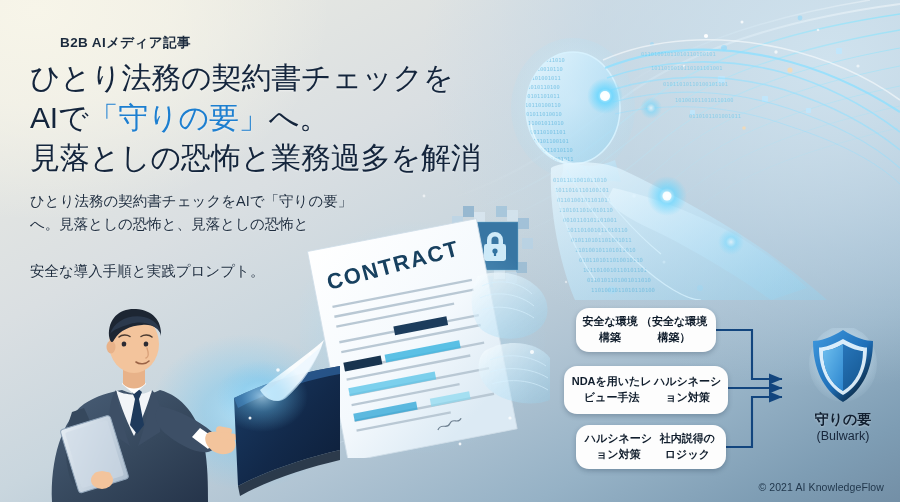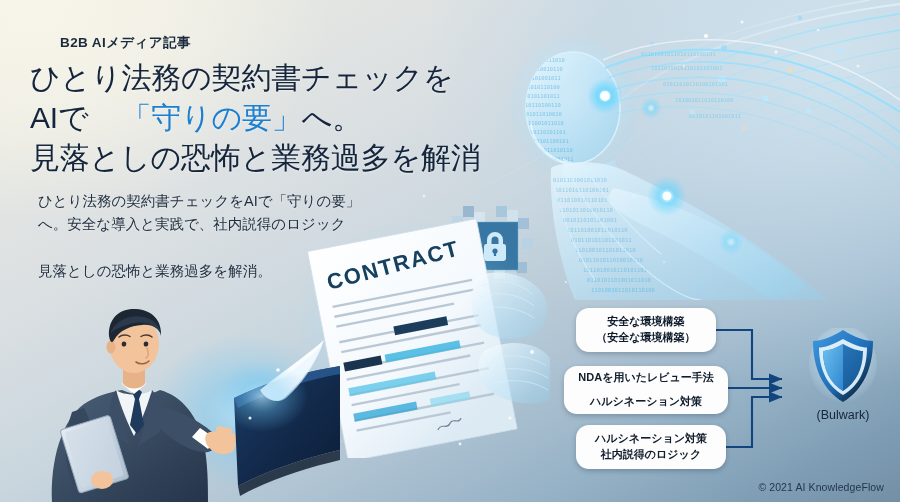--- a/index.html
+++ b/index.html
@@ -42,37 +42,37 @@
     padding-left: 26px;
   }
   .headline {
     position: absolute; left: 30px; top: 58px;
     width: 470px;
     font-size: 30px; font-weight: normal; line-height: 1.33;
     color: #14253c;
     letter-spacing: -0.2px;
     text-shadow: 0 1px 2px rgba(255,255,255,0.45);
   }
-  .headline .accent { color: #1d7fd0; margin-left: 33px; }
+  .headline .accent { color: #1d7fd0; }
   .subtext {
-    position: absolute; left: 38px; top: 190px;
+    position: absolute; left: 30px; top: 190px;
     width: 380px;
     font-size: 14.5px; line-height: 1.62; color: #1d2c3e;
     text-shadow: 0 1px 2px rgba(255,255,255,0.4);
   }
 
   
   .diagram { position: absolute; left: 556px; top: 300px; width: 344px; height: 200px; }
 
   .node-box {
     position: absolute;
     background: #fdfdfd;
     border-radius: 13px;
     box-shadow: 0 2px 5px rgba(20,40,60,0.26);
-    display: flex; flex-direction: column;
+    display: flex; flex-direction: row;
     align-items: center; justify-content: center;
     text-align: center;
     color: #101d2c;
     font-weight: bold;
     font-size: 11px;
     line-height: 1.42;
     padding: 4px 6px;
   }
   #box-1 { left: 20px;  top: 8px;   width: 140px; height: 44px; }
   #box-2 { left: 8px;   top: 66px;  width: 164px; height: 48px; justify-content: space-between; }
@@ -483,23 +483,23 @@
   <div class="eyebrow">B2B AIメディア記事</div>
 
   <h1 class="headline">
     <span>ひとり法務の契約書チェックを</span><br>
     <span>AIで</span><span class="accent">「守りの要」</span><span>へ。</span><br>
     <span>見落としの恐怖と業務過多を解消</span>
   </h1>
 
   <div class="subtext">
     <span>ひとり法務の契約書チェックをAIで「守りの要」</span><br>
-    <span>へ。安全な導入と実践で、社内説得のロジック</span><br>
+    <span>へ。見落としの恐怖と、見落としの恐怖と</span><br>
     <br>
-    <span>見落としの恐怖と業務過多を解消。</span>
+    <span>安全な導入手順と実践プロンプト。</span>
   </div>
 
   <div class="diagram">
 
     <svg width="344" height="200" style="position:absolute;left:0;top:0;">
       <defs>
         <marker id="arrh" markerWidth="7" markerHeight="7" refX="6.2" refY="3.1" orient="auto">
           <path d="M0,0.5 L6.4,3.1 L0,5.7 Z" fill="#12457e"></path>
         </marker>
       </defs>
@@ -544,18 +544,19 @@
             <stop offset="0%" stop-color="#d7f0ff" stop-opacity="0.85"></stop>
             <stop offset="100%" stop-color="#d7f0ff" stop-opacity="0"></stop>
           </radialGradient>
         </defs>
         <ellipse cx="34" cy="36" rx="34" ry="38" fill="url(#shGlow)"></ellipse>
         <path d="M34,2 C46,10 58,13 64,13 C64,40 54,62 34,74 C14,62 4,40 4,13 C10,13 22,10 34,2 Z" fill="url(#shOut)"></path>
         <path d="M34,11 C44,17 53,19.5 58,19.5 C58,41 50,58 34,67 C18,58 10,41 10,19.5 C15,19.5 24,17 34,11 Z" fill="#e8f6ff" opacity="0.92"></path>
         <path d="M34,16 C43,21 50,23 54,23 C54,41 47,55 34,63 C21,55 14,41 14,23 C18,23 25,21 34,16 Z" fill="url(#shInR)"></path>
         <path d="M34,16 C28,20 21,22 14,23 C14,41 21,55 34,63 Z" fill="url(#shInL)"></path>
       </svg>
+      <div class="shield-label">守りの要</div>
       <div class="shield-sub">(Bulwark)</div>
     </div>
   </div>
 
   <div class="copyright">© 2021 AI KnowledgeFlow</div>
 </div>
 
 </body></html>

